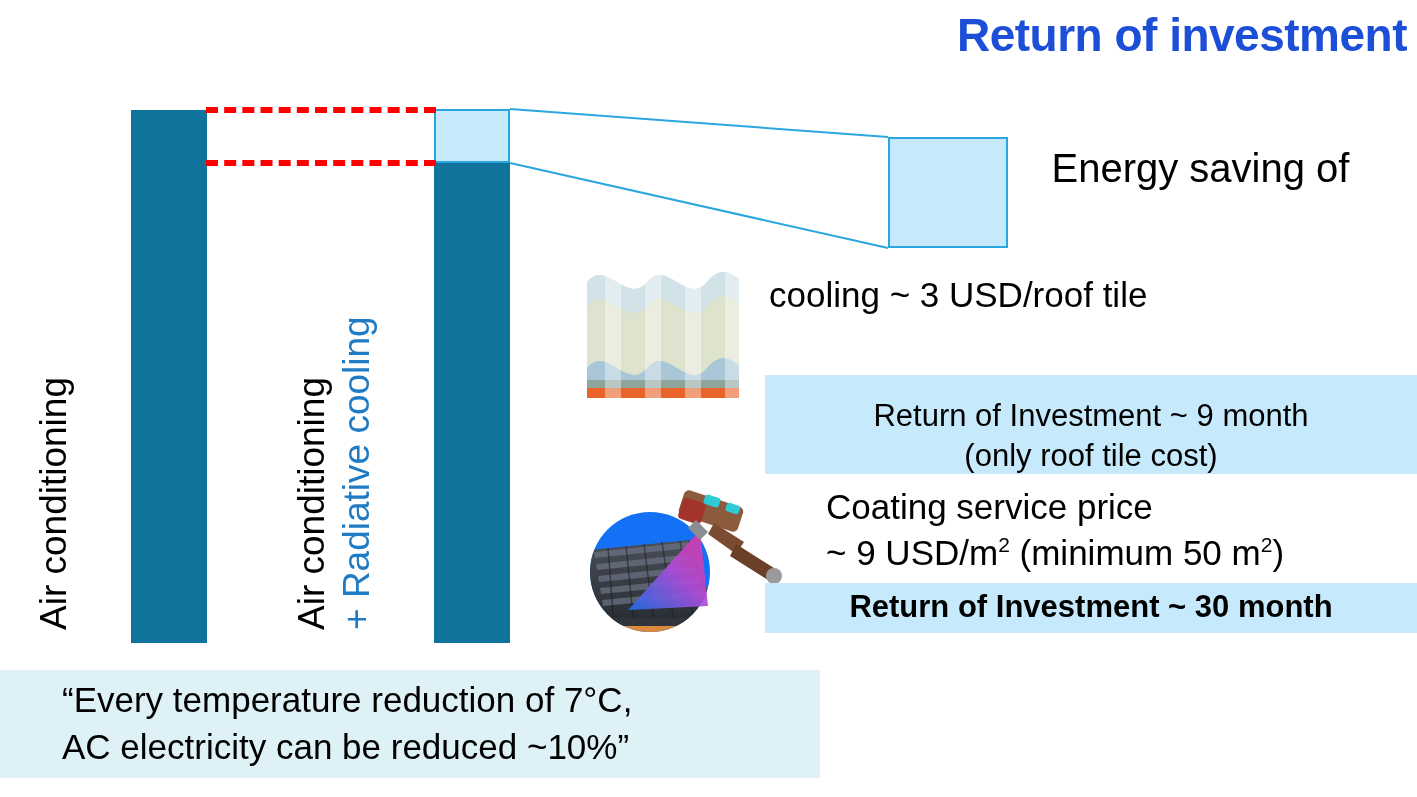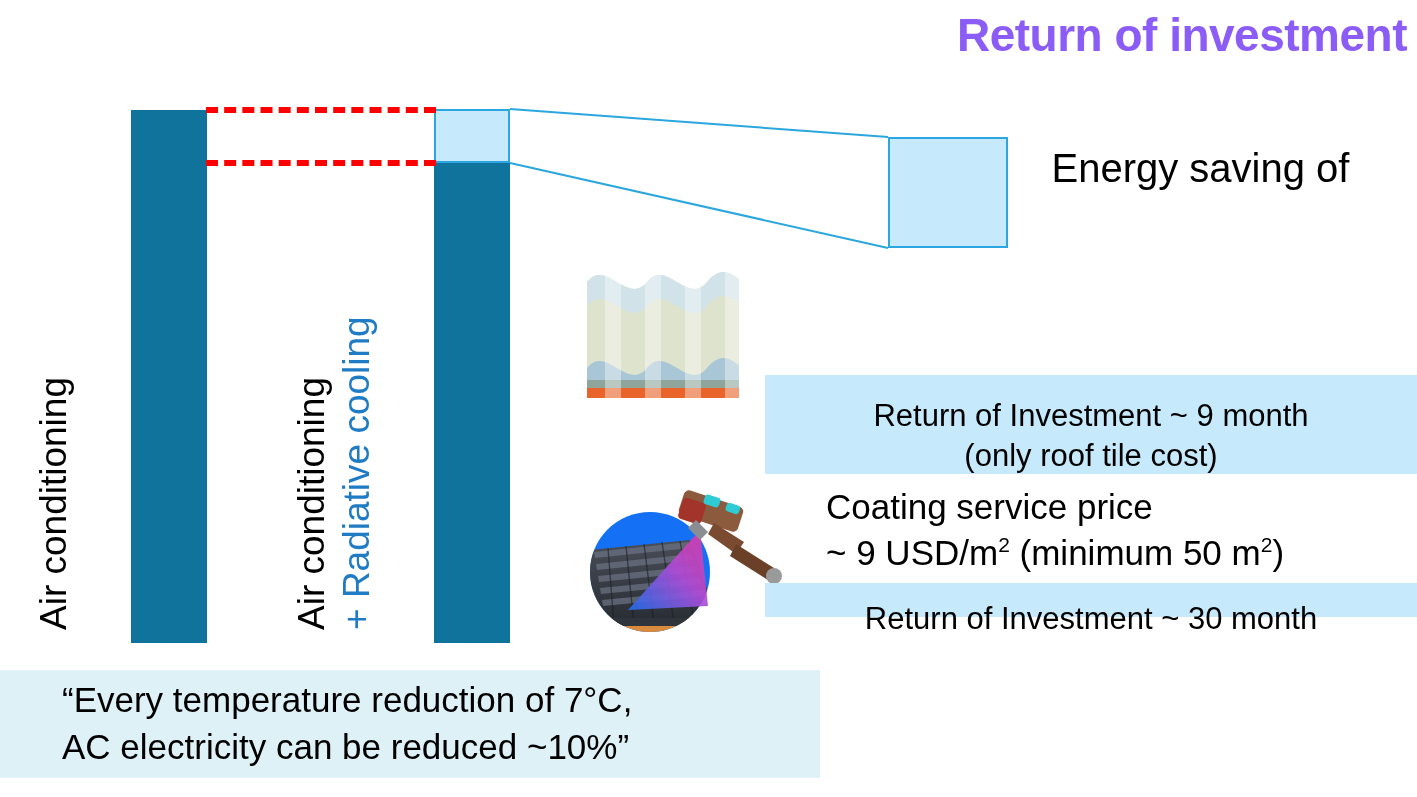--- a/index.html
+++ b/index.html
@@ -17,21 +17,21 @@
   }
 
   
   #slide-title {
     position: absolute;
     right: 10px;
     top: 8px;
     font-size: 46px;
     font-weight: bold;
     letter-spacing: -0.5px;
-    color: #8b5cf6;
+    color: #1d4ed8;
     white-space: nowrap;
   }
 
   
   .bar-base {
     position: absolute;
     background: #10739C;
   }
   #bar-air-conditioning {
     left: 131px;
@@ -153,22 +153,23 @@
     left: 765px;
     top: 375px;
     width: 652px;
     height: 99px;
     padding-top: 21px;
   }
   #roi-coating-box {
     left: 765px;
     top: 583px;
     width: 652px;
-    height: 34px;
-    padding-top: 16px;
+    height: 50px;
+    padding-top: 4px;
+    font-weight: bold;
   }
 
   #coating-service-text {
     position: absolute;
     left: 826px;
     top: 484px;
     width: 600px;
     font-size: 35px;
     line-height: 1.32;
   }
@@ -273,20 +274,21 @@
     <path d="M4,14 C24,-10 44,38 64,14 C84,-10 104,38 124,14 C144,-10 156,18 160,10 L160,34 C156,42 144,14 124,38 C104,62 84,14 64,38 C44,62 24,14 4,38 Z" fill="#CFE3EC" opacity="0.85"></path>
 
     <rect x="22" y="0" width="16" height="130" fill="#ffffff" opacity="0.38"></rect>
     <rect x="62" y="0" width="16" height="130" fill="#ffffff" opacity="0.38"></rect>
     <rect x="102" y="0" width="16" height="130" fill="#ffffff" opacity="0.38"></rect>
     <rect x="142" y="0" width="14" height="130" fill="#ffffff" opacity="0.38"></rect>
   </g>
 </svg>
 
 <div id="premium-product-text">
+  <div>cooling ~ 3 USD/roof tile</div>
 </div>
 
 <div id="roi-tile-box" class="highlight-box">
   <div>Return of Investment ~ 9 month</div>
   <div>(only roof tile cost)</div>
 </div>
 
 <svg id="coating-spray-image" viewBox="0 0 225 180">
   <defs>
     <linearGradient id="sprayGrad" x1="1" y1="0" x2="0" y2="1">

